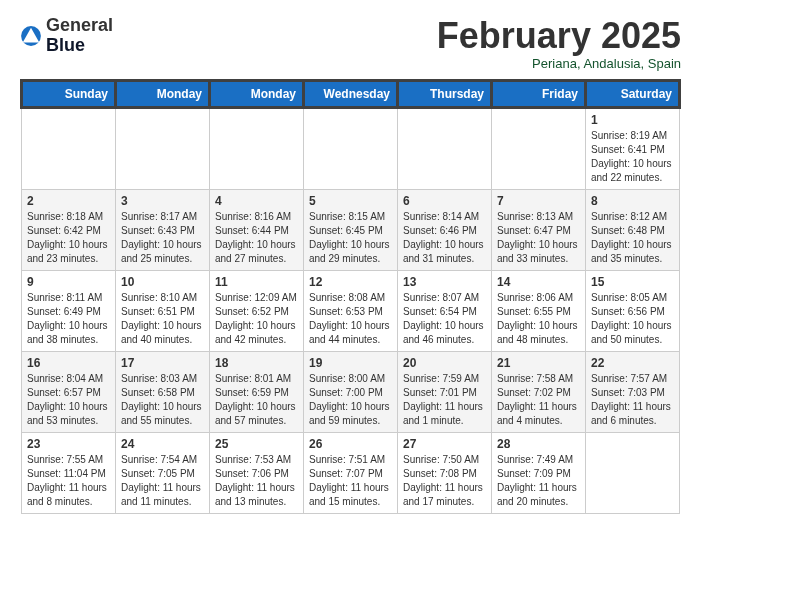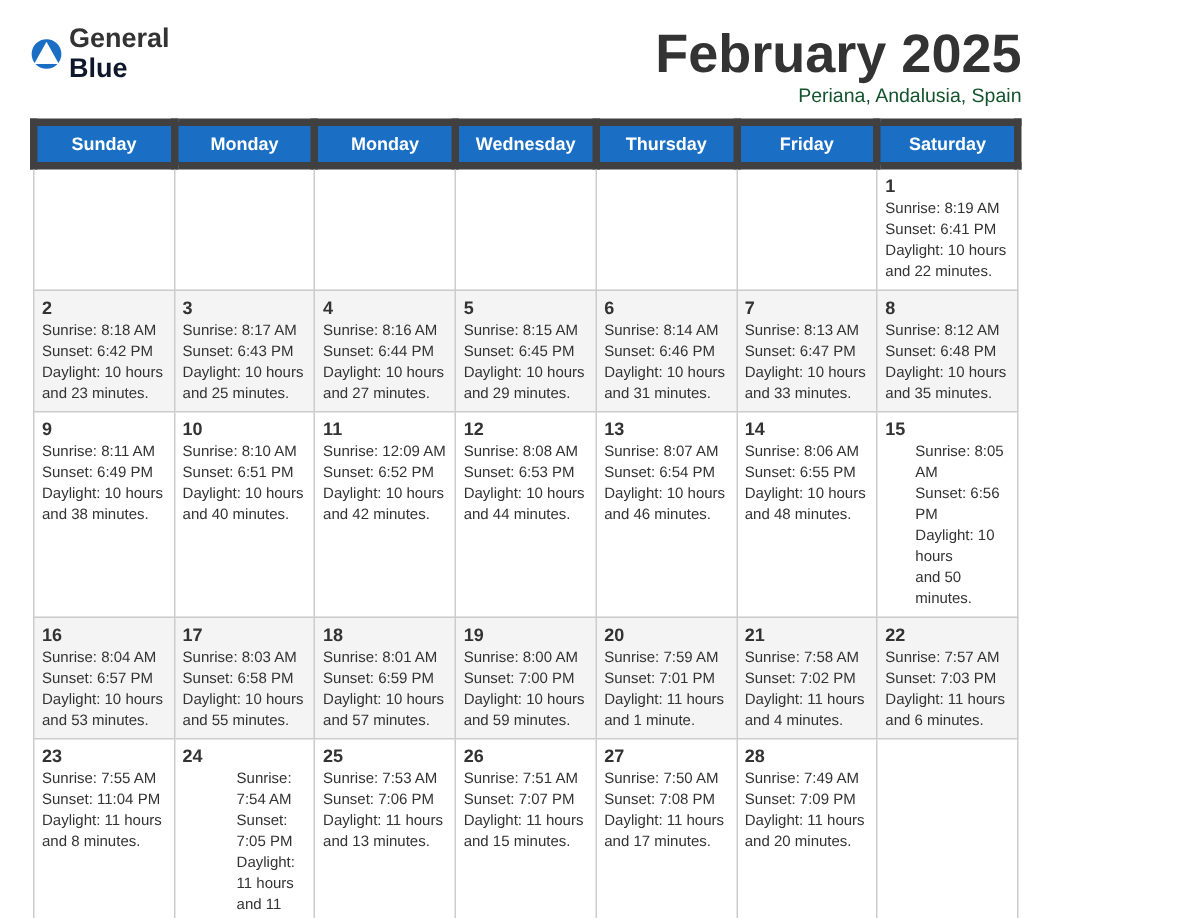--- a/index.html
+++ b/index.html
@@ -54,22 +54,22 @@
       width: 100%;
       border-collapse: collapse;
       border: 1px solid #ccc;
     }
     .calendar th {
       background-color: #1a6fc4;
       color: white;
       font-size: 12px;
       font-weight: bold;
       padding: 5px 6px;
-      text-align: center;
-      border: 5px solid #404040;
+      text-align: right;
+      border: 3px solid #404040;
     }
     .calendar td {
       border: 1px solid #ccc;
       vertical-align: top;
       padding: 4px 5px;
       width: calc(100% / 7);
       height: 78px;
     }
     .day-num {
       font-size: 12px;
@@ -230,21 +230,21 @@
           </td>
           <td>
             <div class="day-num">14</div>
             <div class="day-info" style="white-space: pre-line;">Sunrise: 8:06 AM
 Sunset: 6:55 PM
 Daylight: 10 hours
 and 48 minutes.</div>
           </td>
           <td>
             <div class="day-num">15</div>
-            <div class="day-info" style="white-space: pre-line; margin-left: 20px;">Sunrise: 8:05 AM
+            <div class="day-info" style="white-space: pre-line;">Sunrise: 8:05 AM
 Sunset: 6:56 PM
 Daylight: 10 hours
 and 50 minutes.</div>
           </td>
         </tr>
         <tr class="row-odd">
           <td>
             <div class="day-num">16</div>
             <div class="day-info" style="white-space: pre-line;">Sunrise: 8:04 AM
 Sunset: 6:57 PM
@@ -297,21 +297,21 @@
         <tr class="row-even">
           <td>
             <div class="day-num">23</div>
             <div class="day-info" style="white-space: pre-line;">Sunrise: 7:55 AM
 Sunset: 11:04 PM
 Daylight: 11 hours
 and 8 minutes.</div>
           </td>
           <td>
             <div class="day-num">24</div>
-            <div class="day-info" style="white-space: pre-line; margin-left: 36px;">Sunrise: 7:54 AM
+            <div class="day-info" style="white-space: pre-line;">Sunrise: 7:54 AM
 Sunset: 7:05 PM
 Daylight: 11 hours
 and 11 minutes.</div>
           </td>
           <td>
             <div class="day-num">25</div>
             <div class="day-info" style="white-space: pre-line;">Sunrise: 7:53 AM
 Sunset: 7:06 PM
 Daylight: 11 hours
 and 13 minutes.</div>

